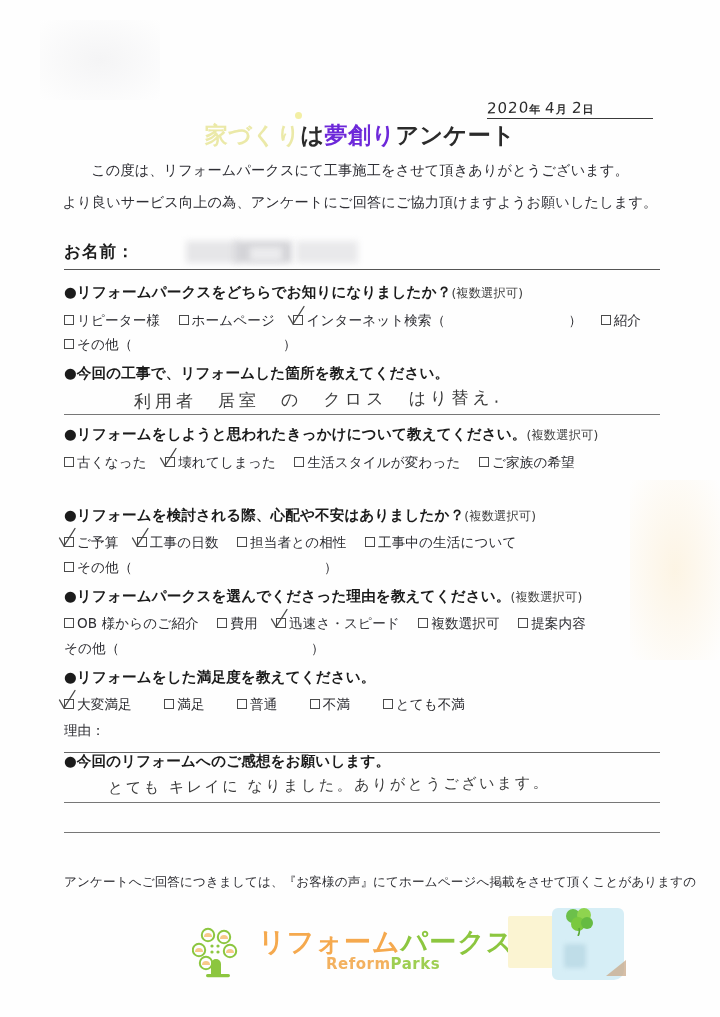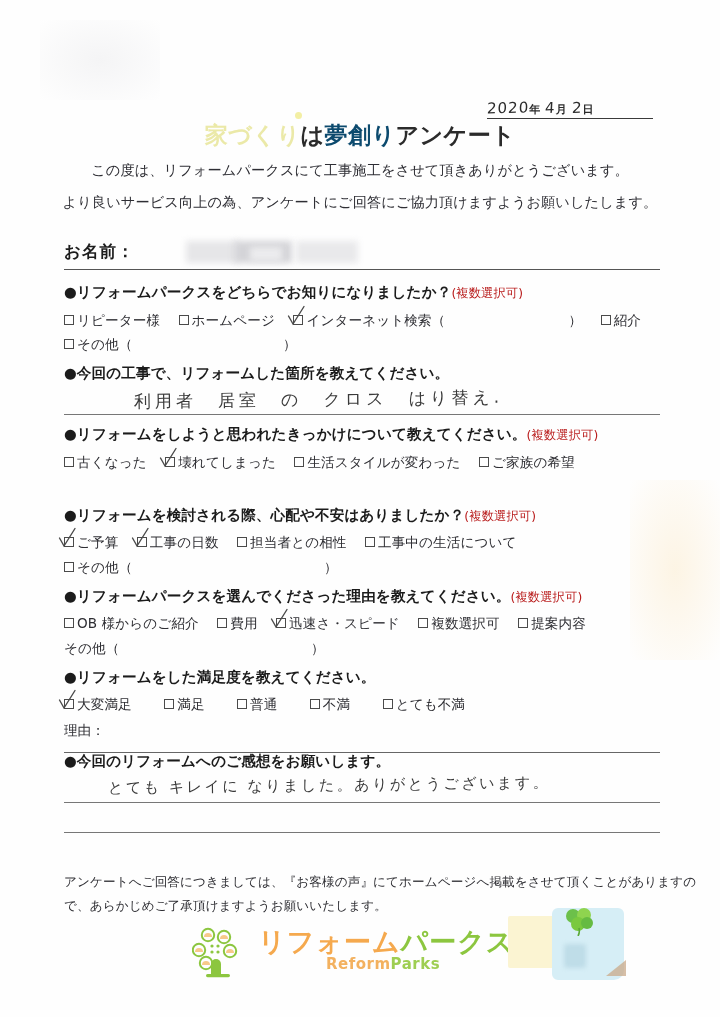--- a/index.html
+++ b/index.html
@@ -71,21 +71,21 @@
     left: 0; right: 0;
     top: 120px;
     text-align: center;
     font-size: 23px;
     font-weight: bold;
     letter-spacing: 0.5px;
     white-space: nowrap;
   }
   .t-pale   { color: #ebe9a8; }
   .t-dark   { color: #2b2b2b; }
-  .t-pink   { color: #0c4a6e; }
+  .t-pink   { color: #6d28d9; }
 
   .title-dot {
     position: absolute;
     left: 295px;
     top: 112px;
     width: 7px; height: 7px;
     border-radius: 50%;
     background: #f3efa4;
   }
 
@@ -149,21 +149,21 @@
     left: 64px;
     font-size: 14.6px;
     font-weight: bold;
     color: #1b1b1b;
     letter-spacing: 0.1px;
     white-space: nowrap;
   }
   .q .note {
     font-weight: normal;
     font-size: 12.3px;
-    color: #b91c1c;
+    color: #404040;
   }
   .opts {
     position: absolute;
     left: 64px;
     font-size: 13.6px;
     color: #2e2e33;
     letter-spacing: 0.1px;
     white-space: nowrap;
   }
   .opt {
@@ -439,21 +439,20 @@
   </div>
 
   <div class="q" style="top:752px">
     <span>●</span><span>今回のリフォームへのご感想をお願いします。</span>
   </div>
   <div class="answer-line" style="top:802px"></div>
   <div class="answer-line" style="top:832px"></div>
   <div class="hw" style="left:108px; top:776px; font-size:15px; letter-spacing:2.5px;">とても キレイに なりました。ありがとうございます。</div>
 
   <div class="closing small" style="top:874px">アンケートへご回答につきましては、『お客様の声』にてホームページへ掲載をさせて頂くことがありますの</div>
-  <div class="closing small" style="top:898px">で、あらかじめご了承頂けますようお願いいたします。</div>
 
   <div class="logo">
     <div class="logo-mark">
       <svg width="56" height="54" viewBox="0 0 56 54">
         <circle cx="16" cy="9" r="6.2" fill="none" stroke="#8cc63f" stroke-width="2"></circle>
         <path d="M12 11 a4 4 0 0 1 8 0 z" fill="#f7c98a"></path>
         <circle cx="32" cy="11" r="6.2" fill="none" stroke="#8cc63f" stroke-width="2"></circle>
         <path d="M28 13 a4 4 0 0 1 8 0 z" fill="#f7c98a"></path>
         <circle cx="7" cy="24" r="6.2" fill="none" stroke="#8cc63f" stroke-width="2"></circle>
         <path d="M3 26 a4 4 0 0 1 8 0 z" fill="#f7c98a"></path>

